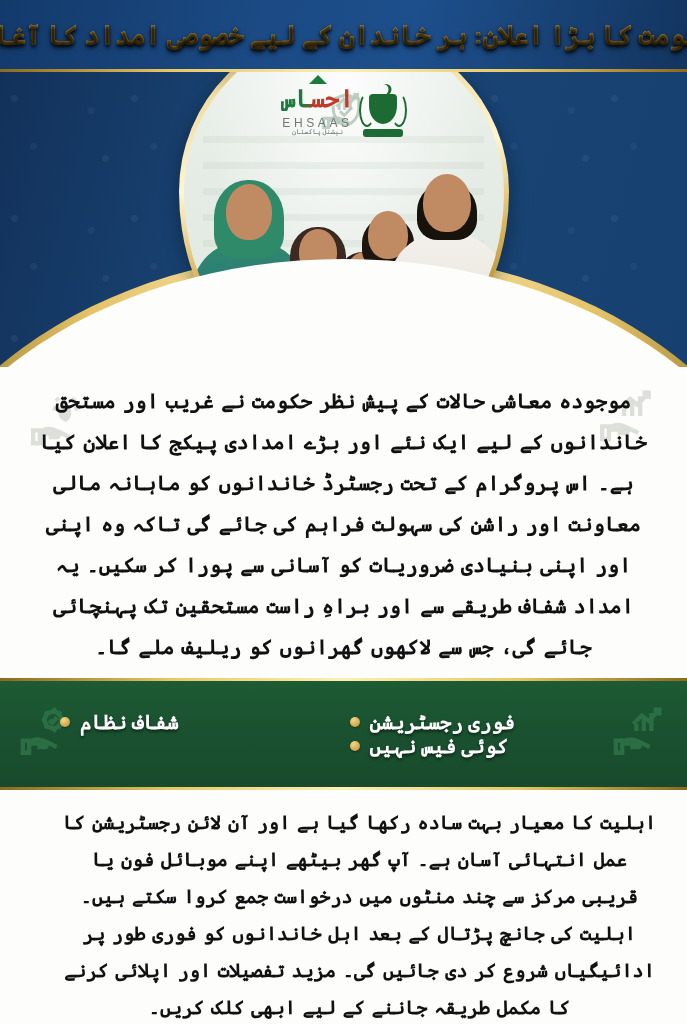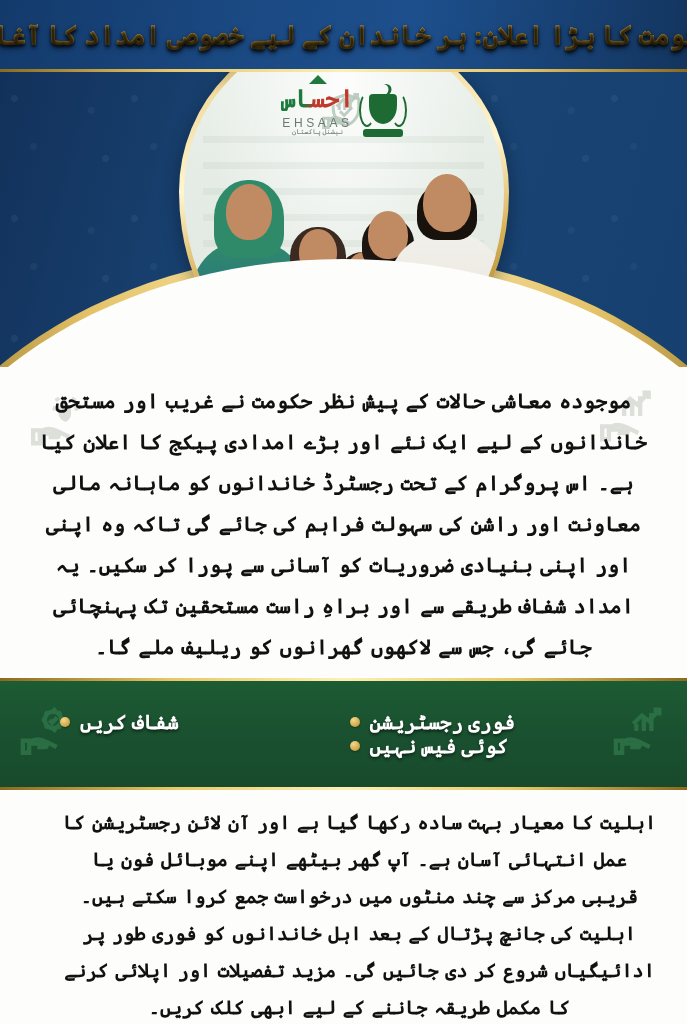--- a/index.html
+++ b/index.html
@@ -420,21 +420,21 @@
             <span class="dot"></span>
           </div>
           <div class="feature">
             <span class="feature-label">کوئی فیس نہیں</span>
             <span class="dot"></span>
           </div>
         </div>
 
         <div class="col-left">
           <div class="feature">
-            <span class="feature-label">شفاف کریں</span>
+            <span class="feature-label">شفاف نظام</span>
             <span class="dot"></span>
           </div>
         </div>
       </div>
     </div>
 
     <div class="para p2">اہلیت کا معیار بہت سادہ رکھا گیا ہے اور آن لائن رجسٹریشن کا عمل انتہائی آسان ہے۔ آپ گھر بیٹھے اپنے موبائل فون یا قریبی مرکز سے چند منٹوں میں درخواست جمع کروا سکتے ہیں۔ اہلیت کی جانچ پڑتال کے بعد اہل خاندانوں کو فوری طور پر ادائیگیاں شروع کر دی جائیں گی۔ مزید تفصیلات اور اپلائی کرنے کا مکمل طریقہ جاننے کے لیے ابھی کلک کریں۔</div>
 
     <div class="cta-zone">
       

